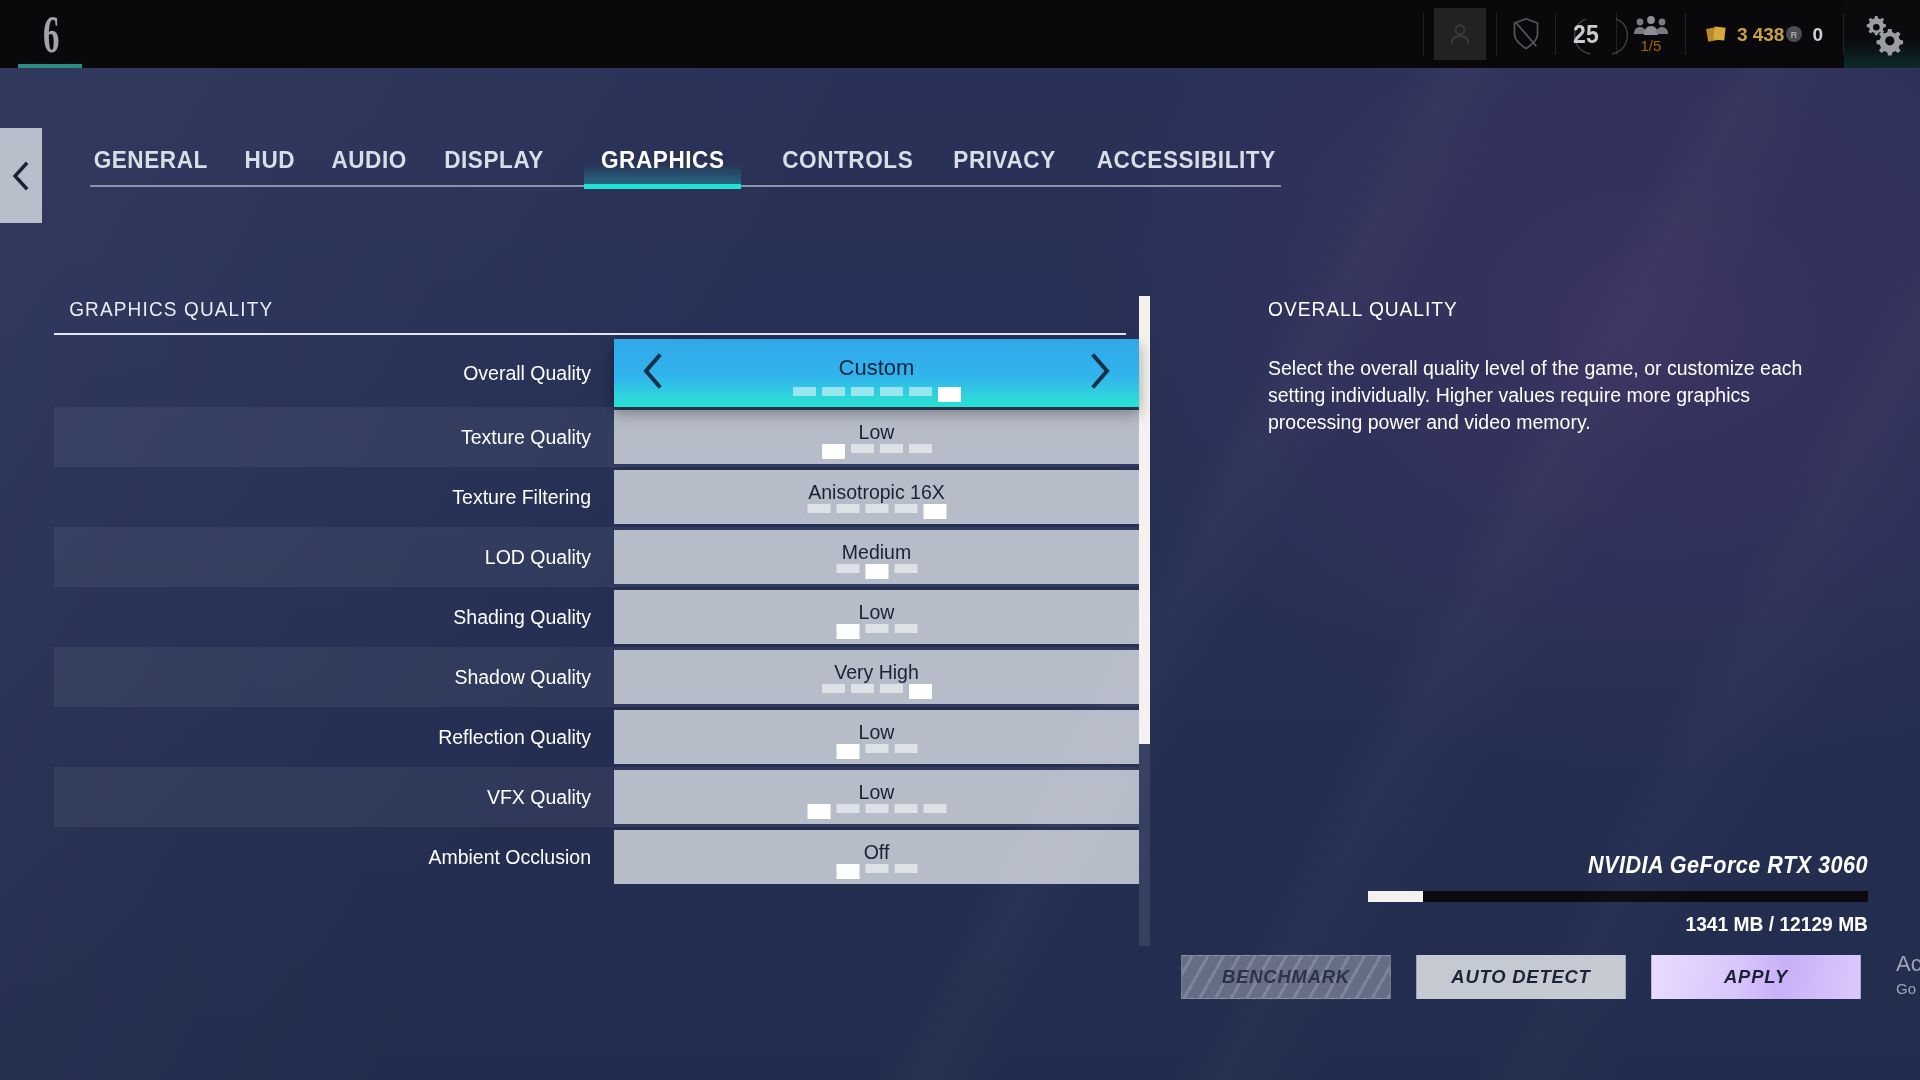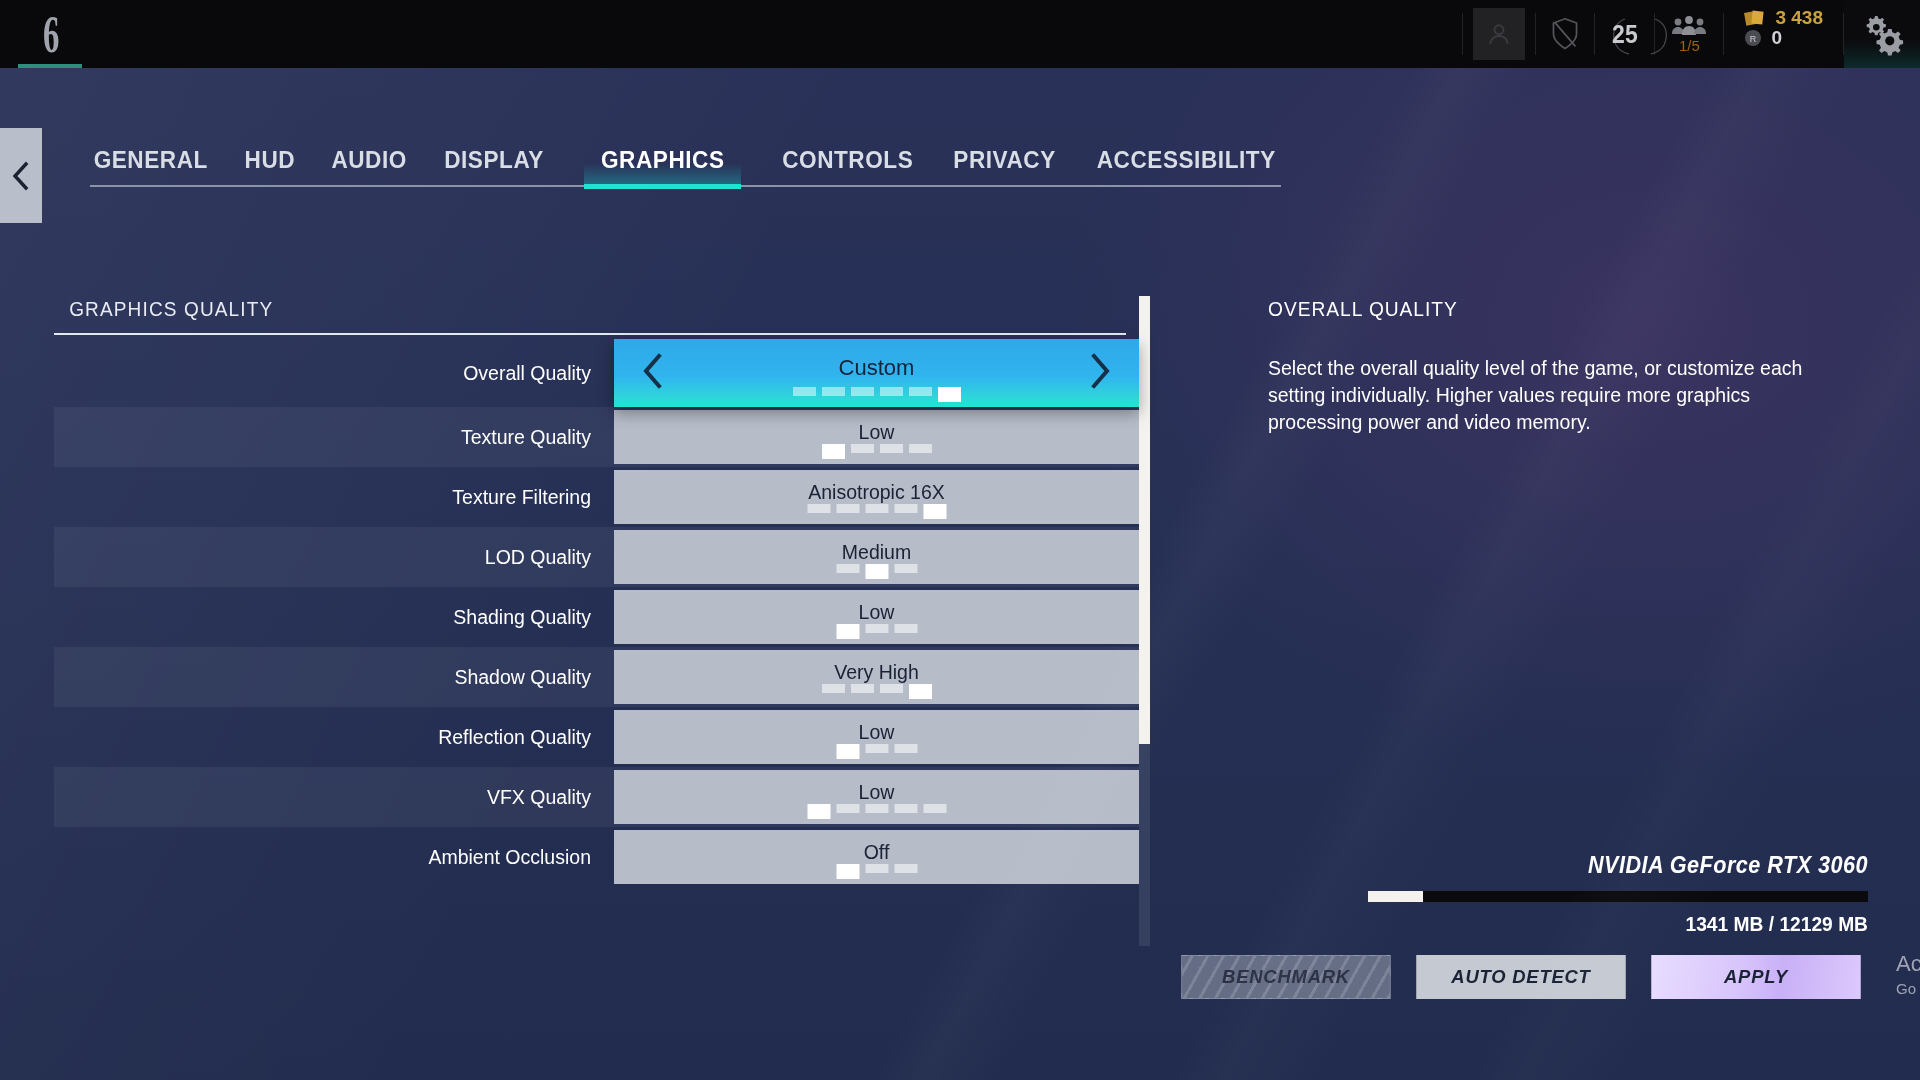--- a/index.html
+++ b/index.html
@@ -93,21 +93,21 @@
     padding: 0 16px; height: 52px; position: relative;
   }
   .lvl-num { color: #c8cace; font-size: 25px; font-weight: 700; line-height: 1;
     font-family: "Liberation Sans Narrow","Liberation Sans",sans-serif; transform: scaleX(0.92); }
   .squad {
     display: flex; flex-direction: column; align-items: center; justify-content: center;
     padding: 0 14px; height: 52px; gap: 1px;
   }
   .squad-count { color: #a16207; font-size: 15px; font-weight: 400; line-height: 1; }
   .currency-col {
-    display: flex; flex-direction: column; 
+    display: flex; flex-direction: row; justify-content: center;
     padding: 0 20px; height: 52px; gap: 1px;
   }
   .cur-row { display: flex; align-items: center; gap: 9px; }
   .cur-val { font-size: 19px; font-weight: 700; line-height: 1;
     font-family: "Liberation Sans Narrow","Liberation Sans",sans-serif; }
   .cur-val.renown { color: #caa33f; }
   .cur-val.credits { color: #cfd1d6; }
   .gear-wrap {
     width: 76px; height: 68px; position: relative;
     display: flex; align-items: center; justify-content: center;

